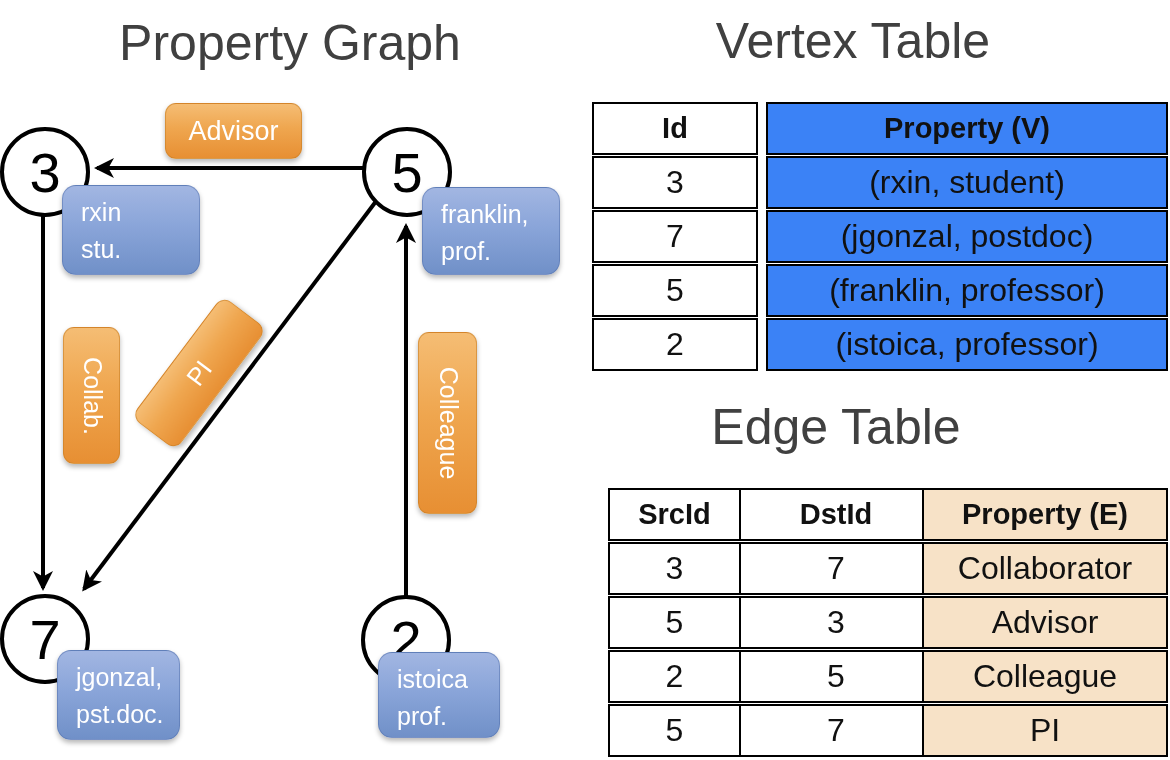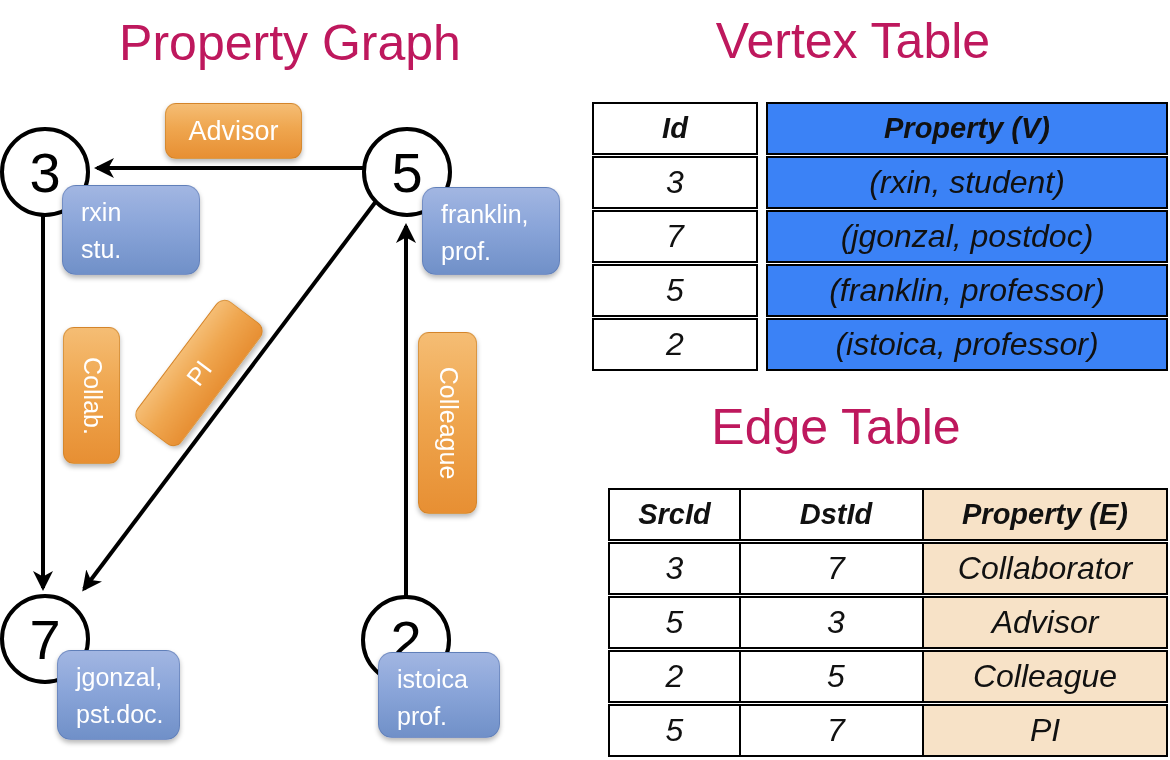--- a/index.html
+++ b/index.html
@@ -2,21 +2,21 @@
 <html><head>
 <meta charset="utf-8">
 <style>
   html,body{margin:0;padding:0;background:#fff;}
   .canvas{
     position:relative;width:1170px;height:760px;overflow:hidden;background:#fff;
     font-family:"Liberation Sans",sans-serif;color:#161616;
   }
   .title{
     position:absolute;text-align:center;font-size:50px;font-weight:400;
-    letter-spacing:0px;color:#be185d;white-space:nowrap;
+    letter-spacing:0px;color:#404040;white-space:nowrap;
   }
   
   .edges{position:absolute;left:0;top:0;z-index:1;}
   .node{
     position:absolute;width:82px;height:82px;border:4px solid #000;border-radius:50%;
     background:#fff;display:flex;align-items:center;justify-content:center;
     font-size:56px;font-weight:300;color:#000;z-index:2;
   }
   .elabel{
     position:absolute;z-index:3;border-radius:11px;
@@ -32,21 +32,21 @@
   }
   .vprop{
     position:absolute;z-index:4;border-radius:14px;
     background:linear-gradient(180deg,#a2b6e2 0%,#8aa5d9 45%,#7090c8 100%);
     border:1px solid rgba(80,110,170,.5);
     box-shadow:0 3px 5px rgba(0,0,0,.28);
     color:#fff;font-size:25px;line-height:37px;
     padding:8px 14px 0 18px;box-sizing:border-box;
   }
   
-  .tbl{position:absolute;display:flex;flex-direction:column;z-index:5;font-style:italic;}
+  .tbl{position:absolute;display:flex;flex-direction:column;z-index:5;}
   .cell{
     box-sizing:border-box;border:2.5px solid #000;height:53px;background:#fff;
     display:flex;align-items:center;justify-content:center;
     font-size:32px;color:#111;white-space:nowrap;
   }
   .tbl > .cell + .cell, .tbl > .trow + .trow, .tbl > .cell + .trow, .tbl > .trow + .cell{margin-top:1px;}
   .trow{display:flex;}
   .head{font-weight:bold;font-size:29px;}
   .bluecell{background:#3b82f6;}
   .tancell{background:#f7e2c7;}

